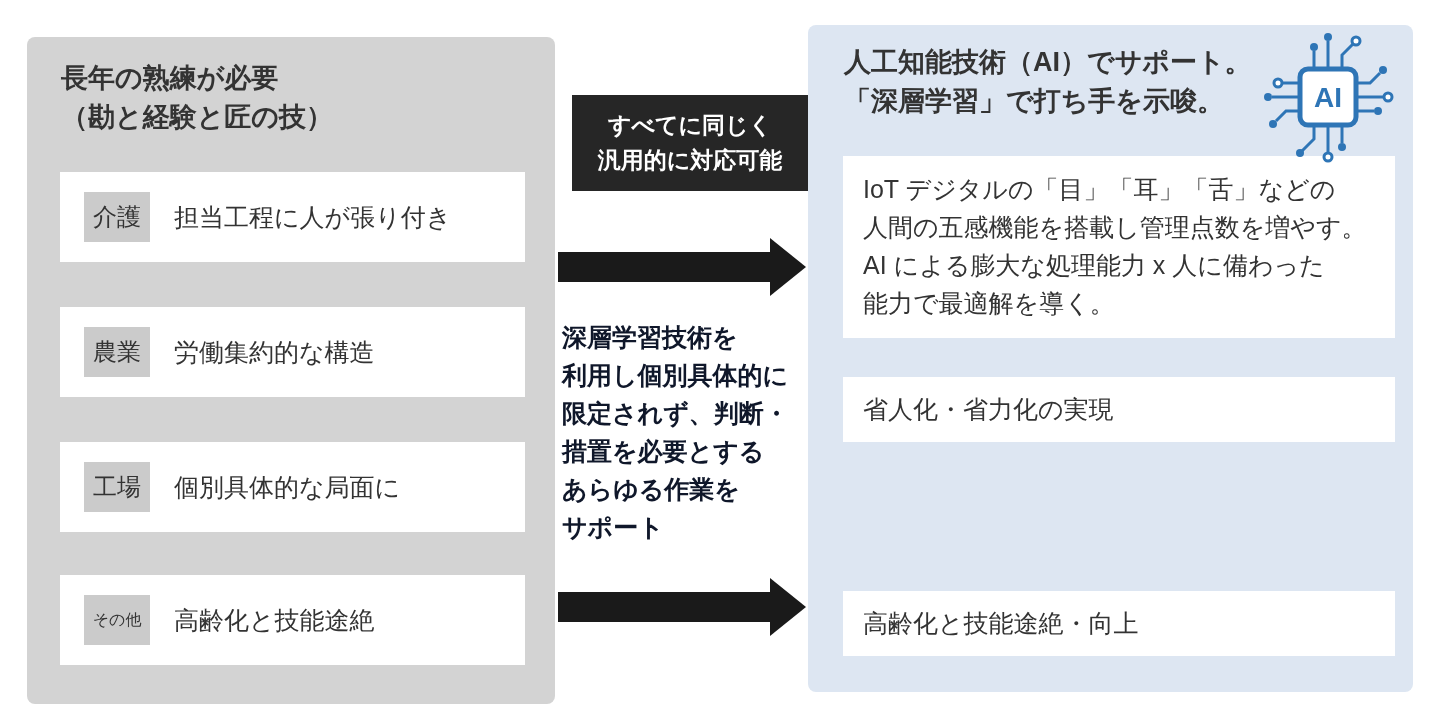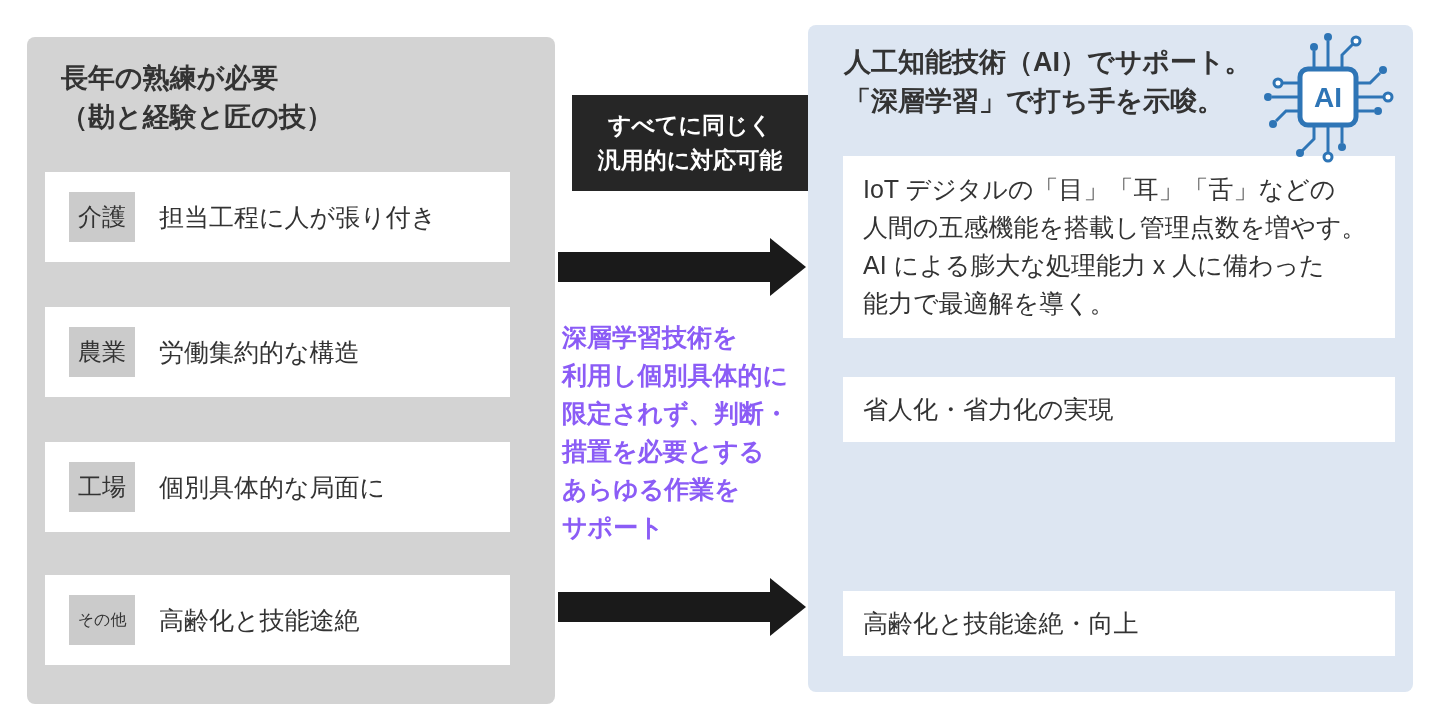--- a/index.html
+++ b/index.html
@@ -15,35 +15,35 @@
   body{font-family:"Liberation Sans","DejaVu Sans",sans-serif;color:var(--text-dark);}
   .canvas{position:relative;width:1440px;height:724px;background:#ffffff;overflow:hidden;}
 
   
   .left-panel{position:absolute;left:27px;top:25px;width:528px;height:667px;
     background:var(--left-panel-bg);border-radius:8px;margin-top:12px;}
   .panel-title{position:absolute;font-size:27px;font-weight:bold;line-height:39px;
     white-space:pre-line;color:var(--text-dark);}
   .left-panel .panel-title{left:34px;top:22px;}
 
-  .lrow{position:absolute;left:18px;width:465px;height:90px;background:#ffffff;
+  .lrow{position:absolute;left:33px;width:465px;height:90px;background:#ffffff;
     display:flex;align-items:center;padding-left:24px;}
   .lrow-1{top:135px;} .lrow-2{top:270px;} .lrow-3{top:405px;} .lrow-4{top:538px;}
   .tag{display:flex;align-items:center;justify-content:center;width:66px;height:50px;
     background:#cbcbcb;color:#333;font-size:24px;flex:0 0 auto;}
   .tag-small{font-size:16px;}
   .lrow-text{margin-left:24px;font-size:25px;color:var(--text-dark);}
 
   
   .badge{position:absolute;left:572px;top:95px;width:236px;height:96px;
     background:var(--badge-bg);color:#ffffff;font-size:23px;font-weight:bold;
     line-height:35px;display:flex;align-items:center;justify-content:center;
     text-align:center;white-space:pre-line;}
   .mid-desc{position:absolute;left:562px;top:318px;width:270px;font-size:25px;
-    font-weight:bold;line-height:38px;white-space:pre-line;color:#8b5cf6;}
+    font-weight:bold;line-height:38px;white-space:pre-line;color:#0f172a;}
 
   .arrow{position:absolute;width:248px;height:58px;}
   .arrow .shaft{position:absolute;left:0;top:14px;width:212px;height:30px;background:var(--arrow);}
   .arrow .head{position:absolute;left:212px;top:0;width:0;height:0;
     border-top:29px solid transparent;border-bottom:29px solid transparent;
     border-left:36px solid var(--arrow);}
   .arrow-1{left:558px;top:238px;}
   .arrow-2{left:558px;top:578px;}
 
   

